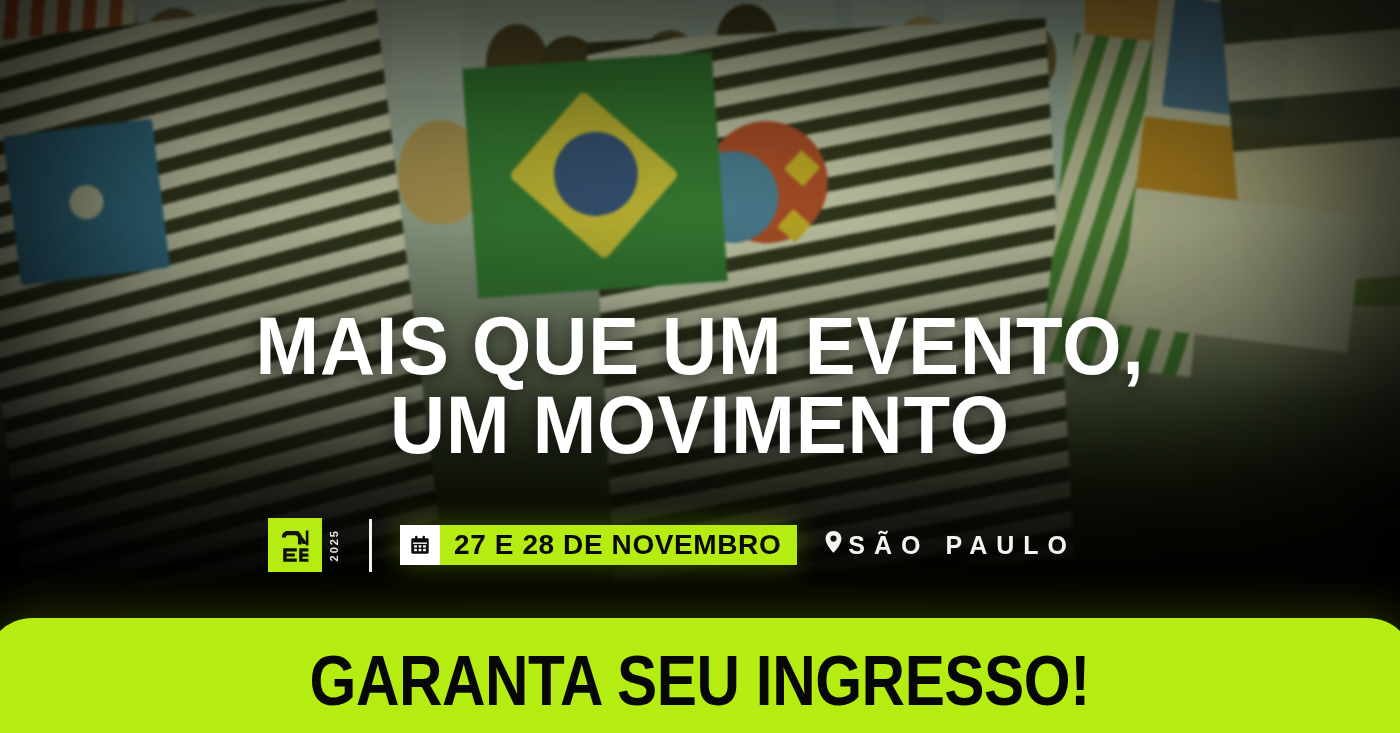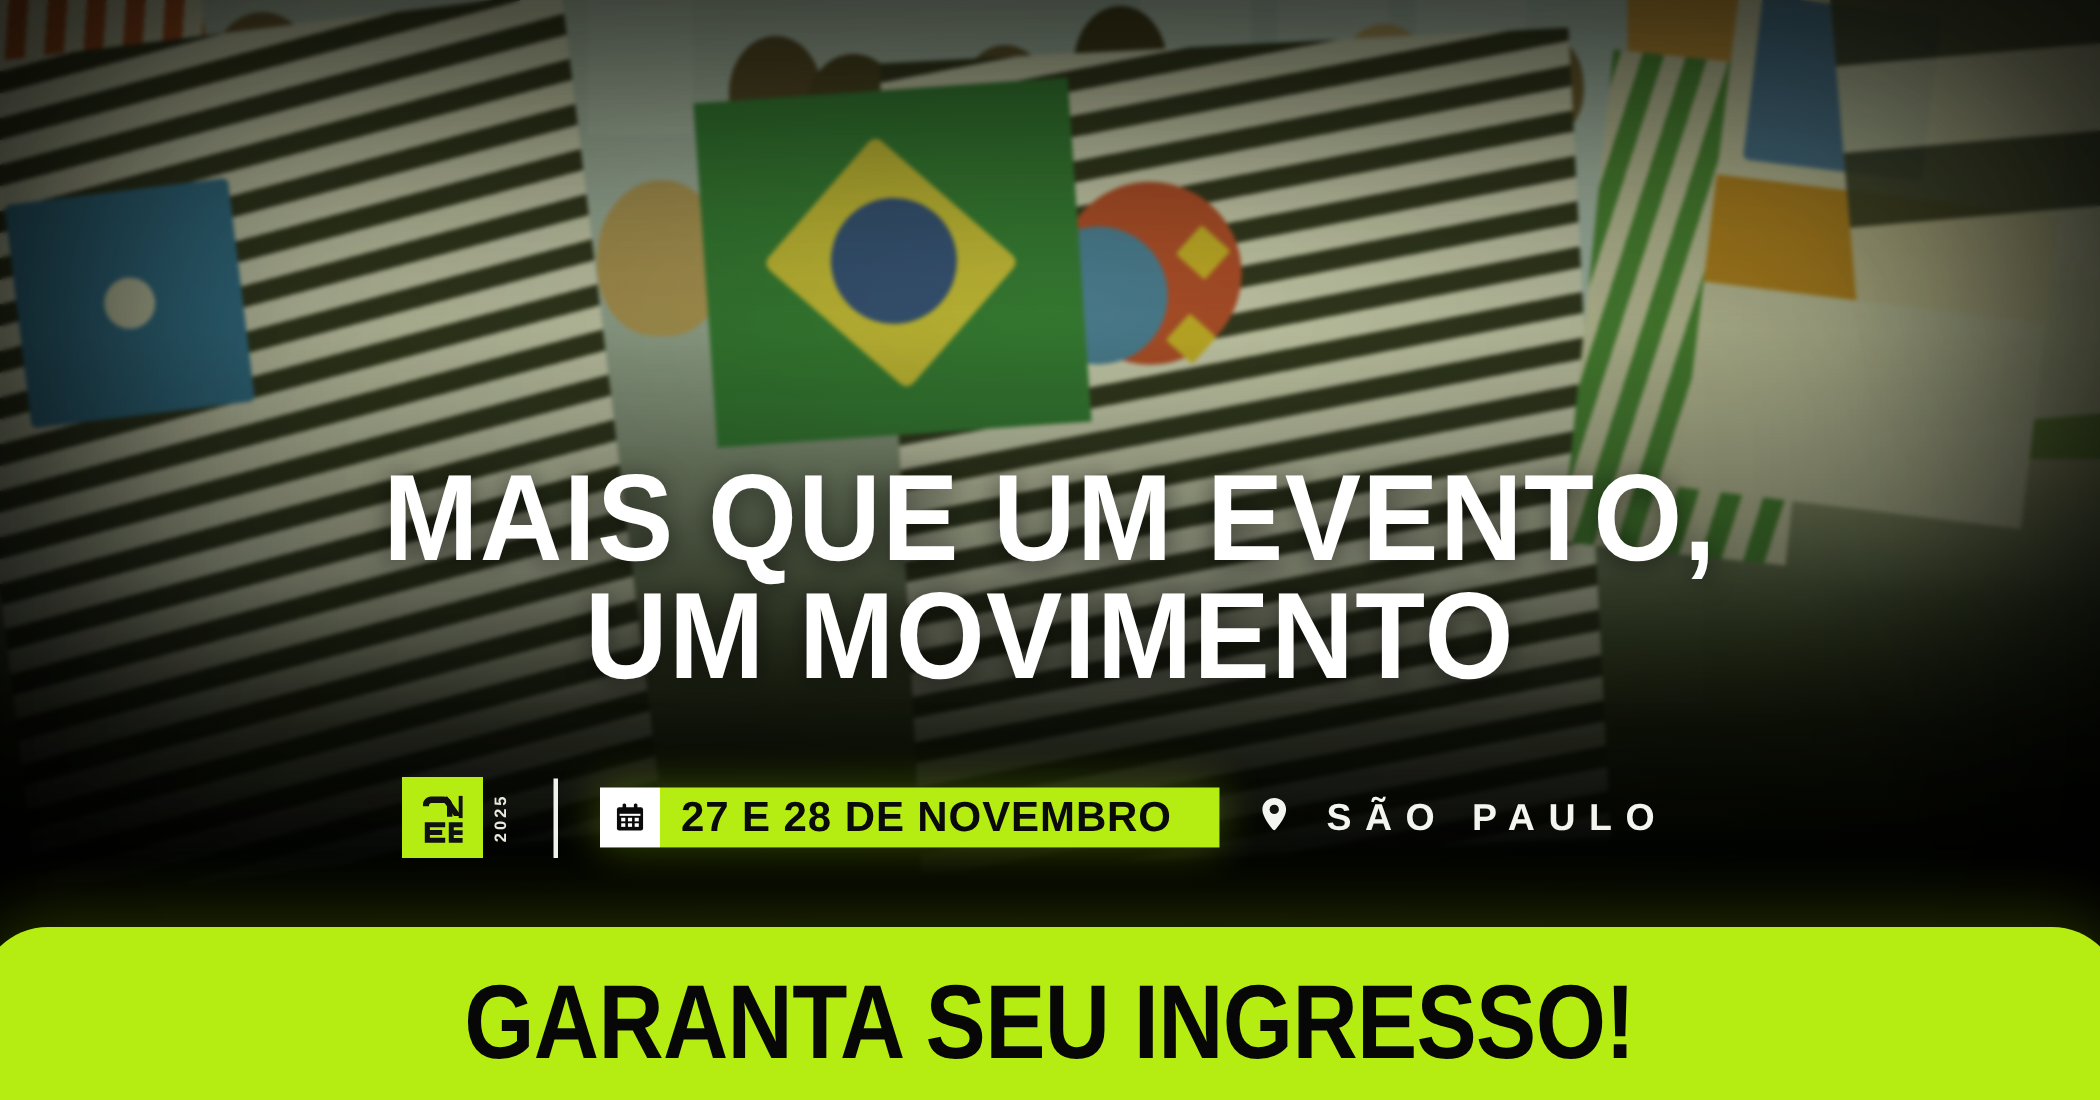--- a/index.html
+++ b/index.html
@@ -177,26 +177,26 @@
   }
   .date-ico{
     width:40px;background:#ffffff;
     display:flex;align-items:center;justify-content:center;
     flex:0 0 auto;
   }
   .date-txt{
     background:#b5ed12;color:#0a0a0a;
     font-weight:700;font-size:28px;letter-spacing:.6px;
     display:flex;align-items:center;
-    padding:0 32px 0 14px;
+    padding:0 16px 0 14px;
     transform-origin:left center;
     white-space:nowrap;
   }
   .loc{
-    display:flex;align-items:center;gap:26px;
+    display:flex;gap:6px;
     margin-left:28px;
     color:#f5f5ef;
   }
   .loc-txt{
     font-size:25px;font-weight:700;letter-spacing:9px;
     white-space:nowrap;
   }
 
   
   .cta{

